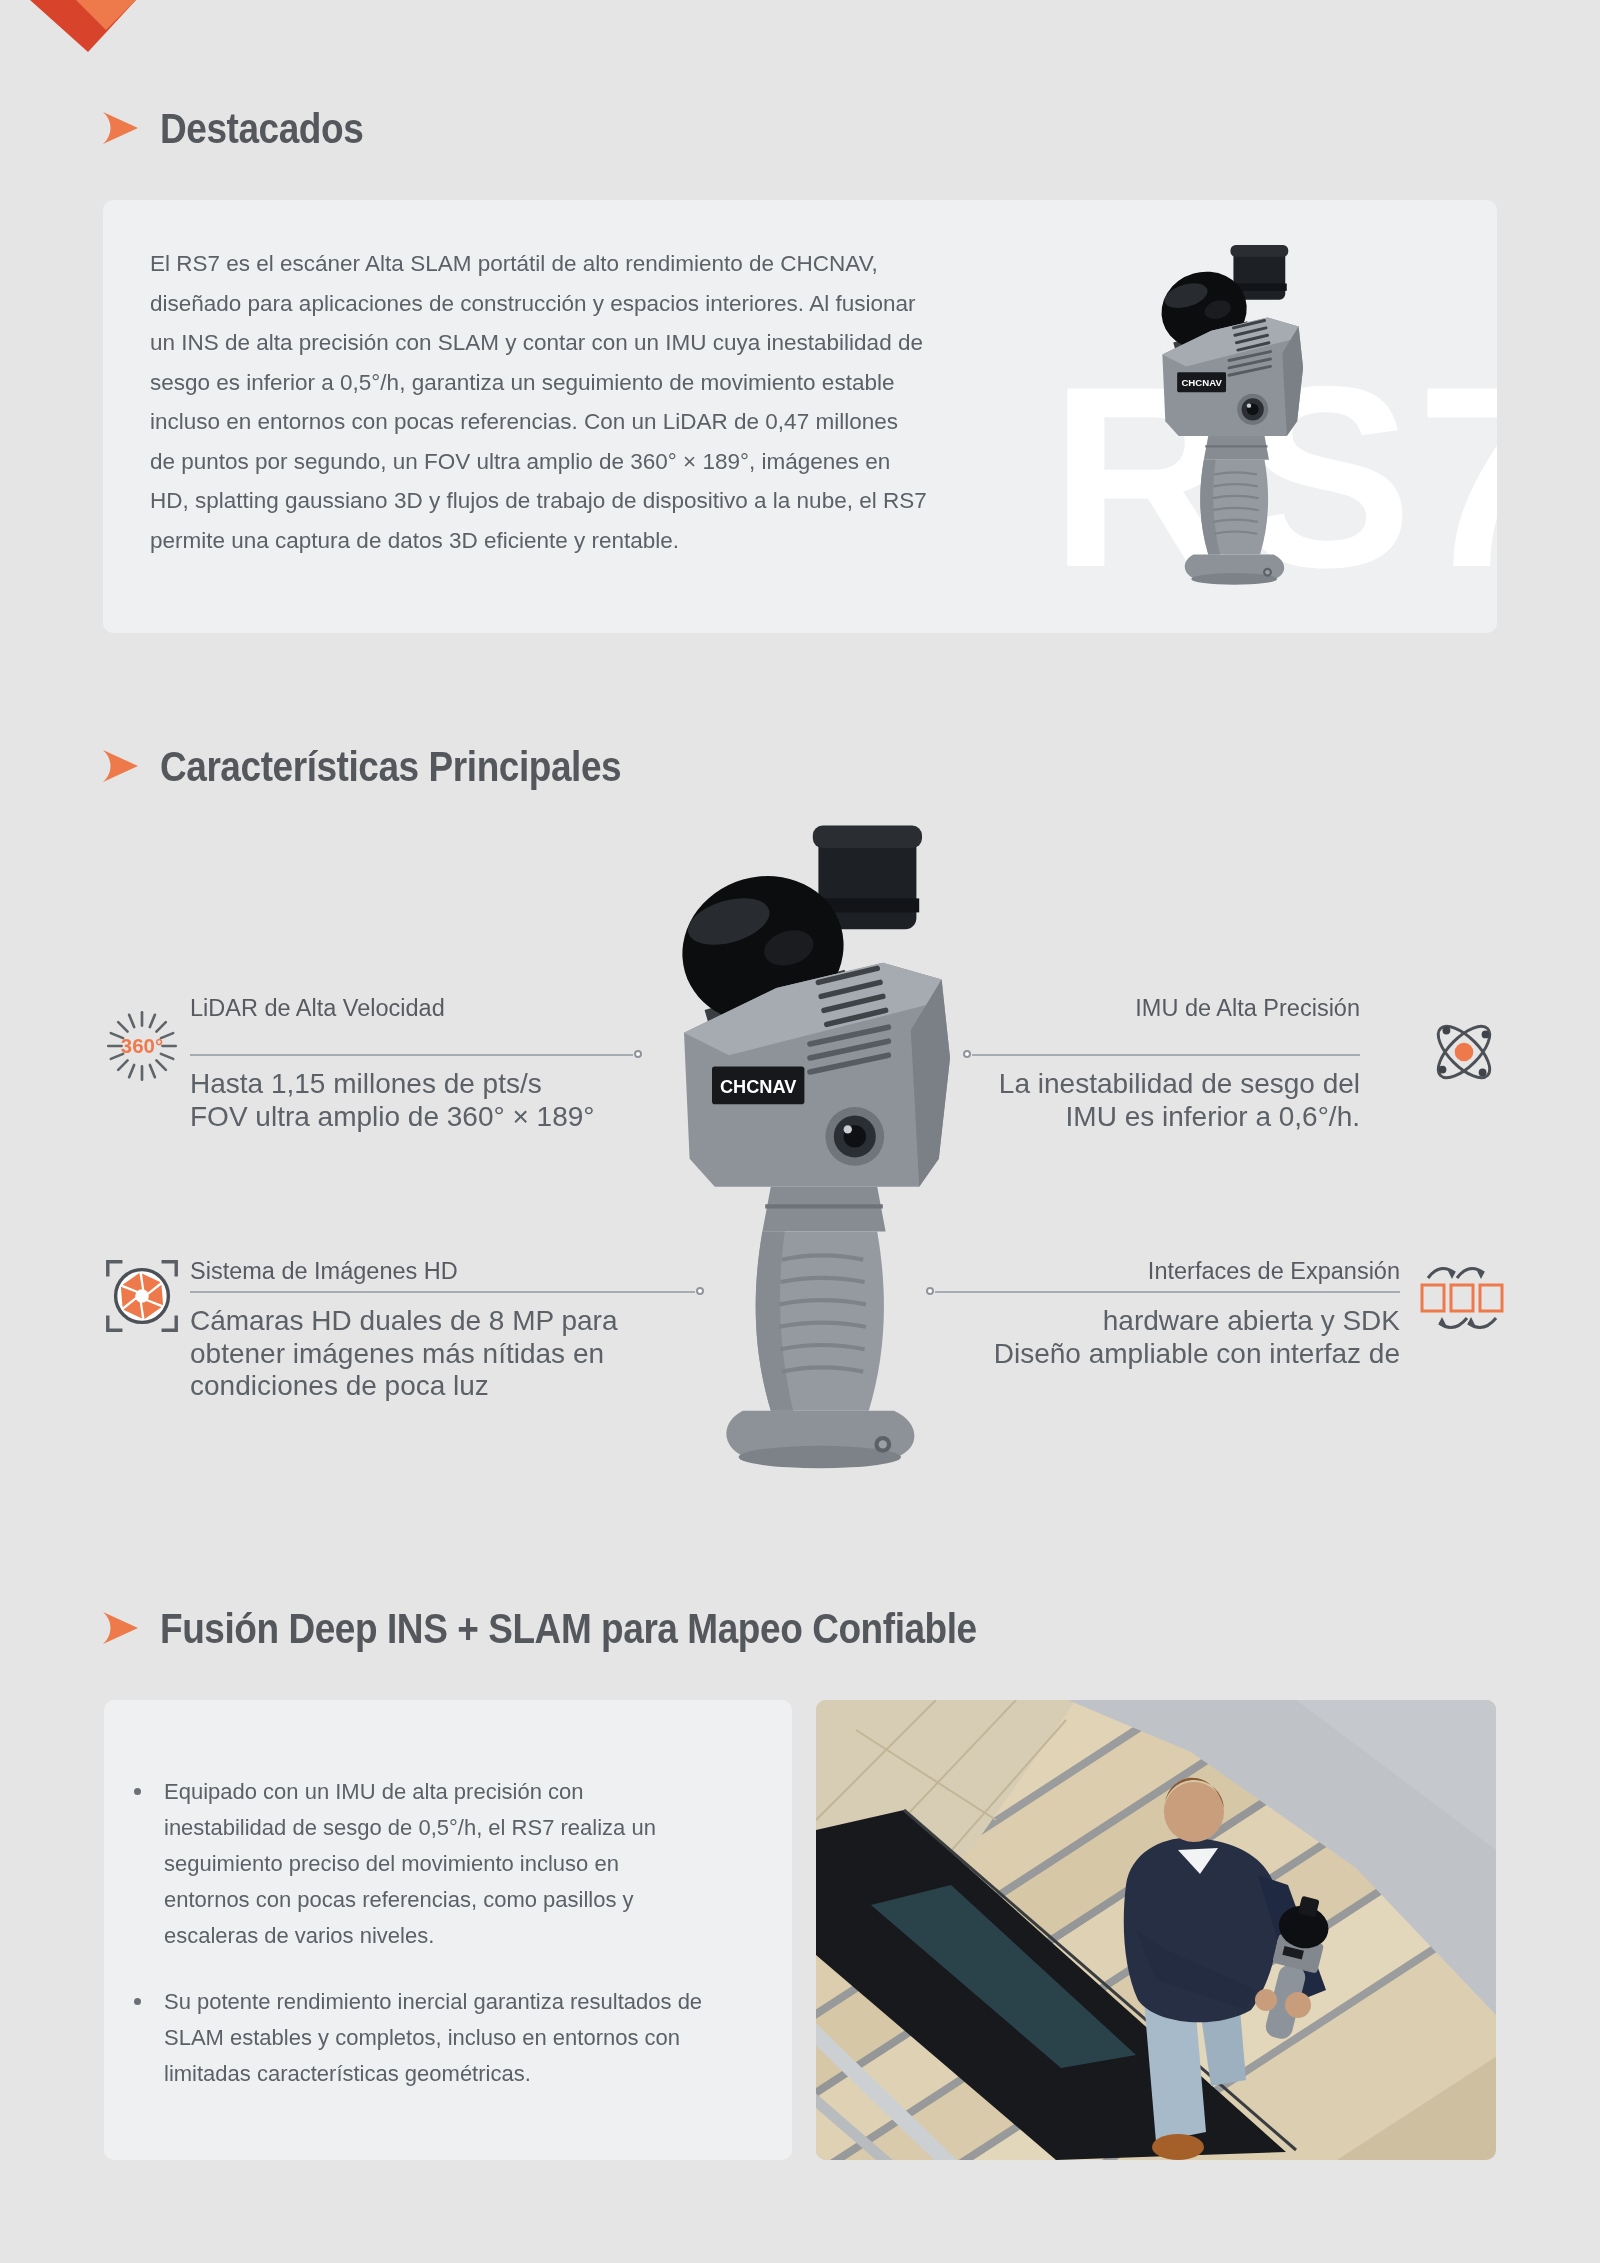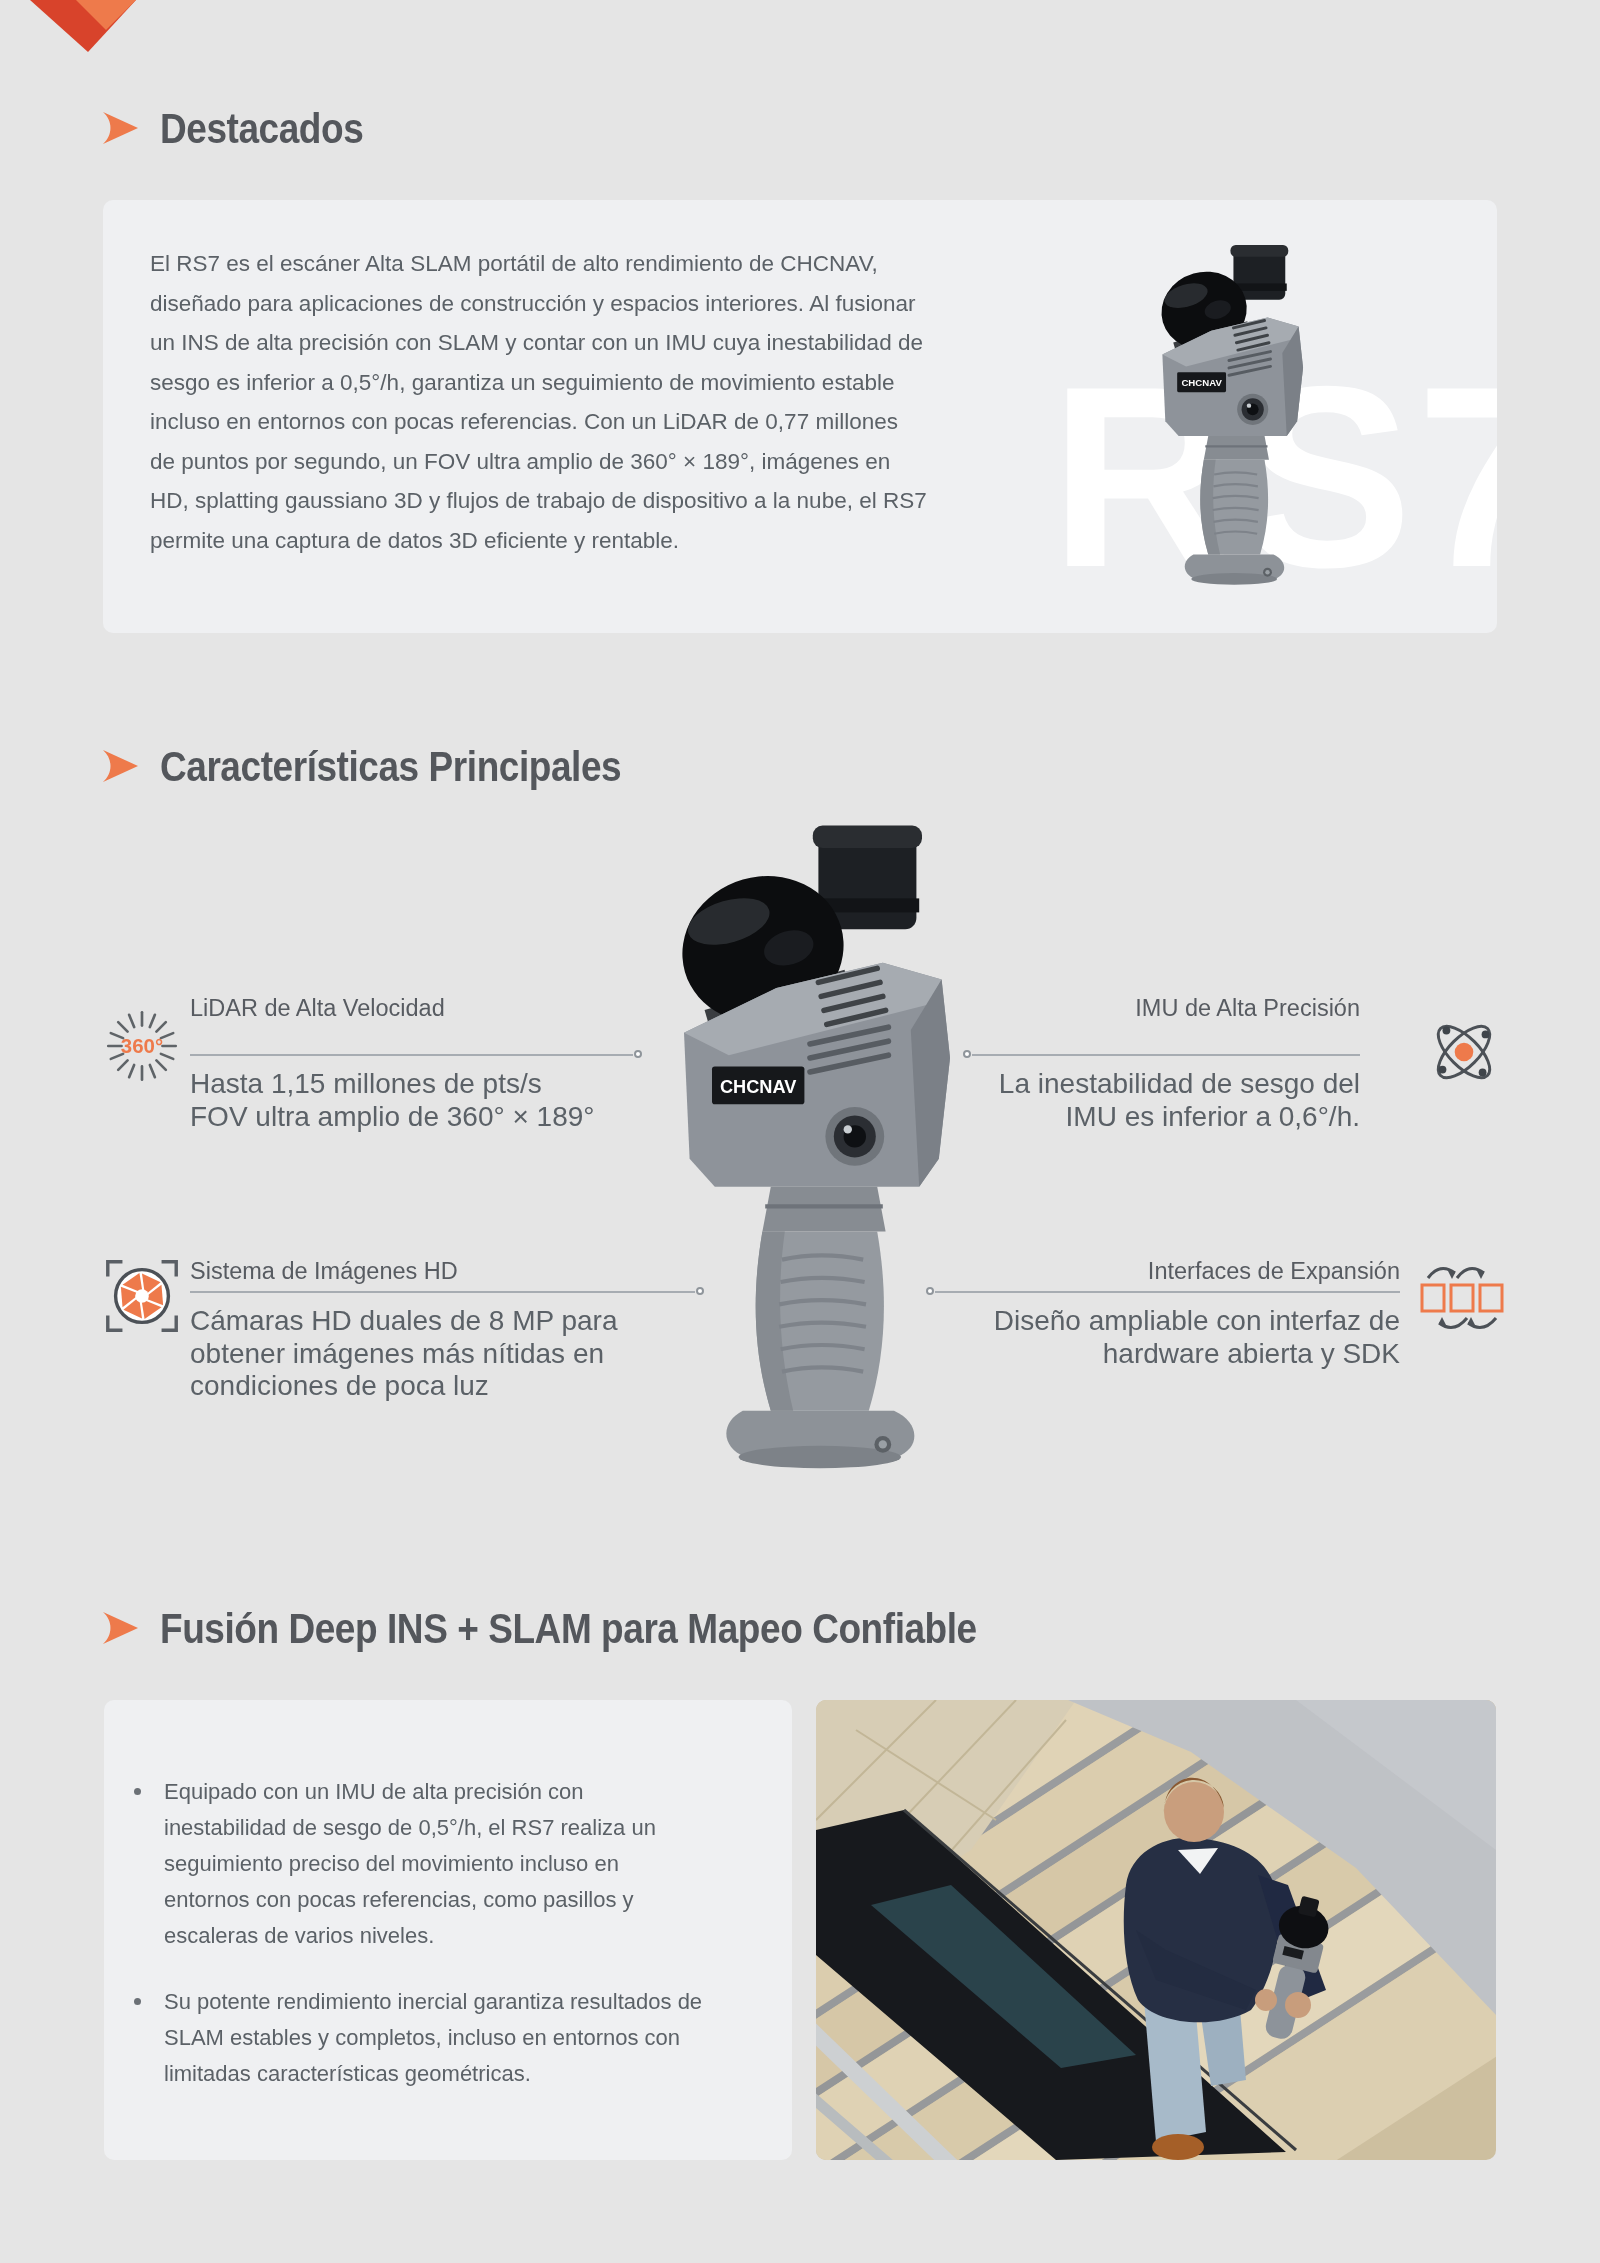--- a/index.html
+++ b/index.html
@@ -117,21 +117,21 @@
   </div>
 
   <section class="panel" id="panel-highlights">
     <div class="watermark">RS7</div>
     <div class="para">
 
     <div class="pline">El RS7 es el escáner Alta SLAM portátil de alto rendimiento de CHCNAV,</div>
         <div class="pline">diseñado para aplicaciones de construcción y espacios interiores. Al fusionar</div>
         <div class="pline">un INS de alta precisión con SLAM y contar con un IMU cuya inestabilidad de</div>
         <div class="pline">sesgo es inferior a 0,5°/h, garantiza un seguimiento de movimiento estable</div>
-        <div class="pline">incluso en entornos con pocas referencias. Con un LiDAR de 0,77 millones</div>
+        <div class="pline">incluso en entornos con pocas referencias. Con un LiDAR de 0,47 millones</div>
         <div class="pline">de puntos por segundo, un FOV ultra amplio de 360° × 189°, imágenes en</div>
         <div class="pline">HD, splatting gaussiano 3D y flujos de trabajo de dispositivo a la nube, el RS7</div>
         <div class="pline">permite una captura de datos 3D eficiente y rentable.</div>
       </div>
     <svg class="device-small" viewBox="0 0 240 470">
       <use href="#rs7-device"></use>
     </svg>
   </section>
 
   <div class="sec-head" style="top:738px;">
@@ -221,22 +221,22 @@
     <div>Cámaras HD duales de 8 MP para</div>
     <div>obtener imágenes más nítidas en</div>
     <div>condiciones de poca luz</div>
   </div>
 
   <div class="f-title r" style="left:940px;top:1258px;width:460px;">Interfaces de Expansión</div>
   <div class="f-line" style="left:935px;top:1291px;width:465px;">
     <span class="cap left"></span>
   </div>
   <div class="f-body r" style="left:940px;top:1305px;width:460px;">
+    <div>hardware abierta y SDK</div>
     <div>Diseño ampliable con interfaz de</div>
-    <div>hardware abierta y SDK</div>
   </div>
   <svg class="f-icon" style="left:1412px;top:1256px;" width="100" height="84" viewBox="0 0 100 84">
     <g fill="none" stroke="#ee7a4b" stroke-width="3">
       <rect x="10" y="29" width="22" height="26"></rect>
       <rect x="39" y="29" width="22" height="26"></rect>
       <rect x="68" y="29" width="22" height="26"></rect>
     </g>
     <g fill="none" stroke="#4c5157" stroke-width="3">
       <path d="M16,22 Q28,6 43,17"></path>
         <path d="M45,22 Q57,6 72,17"></path>

